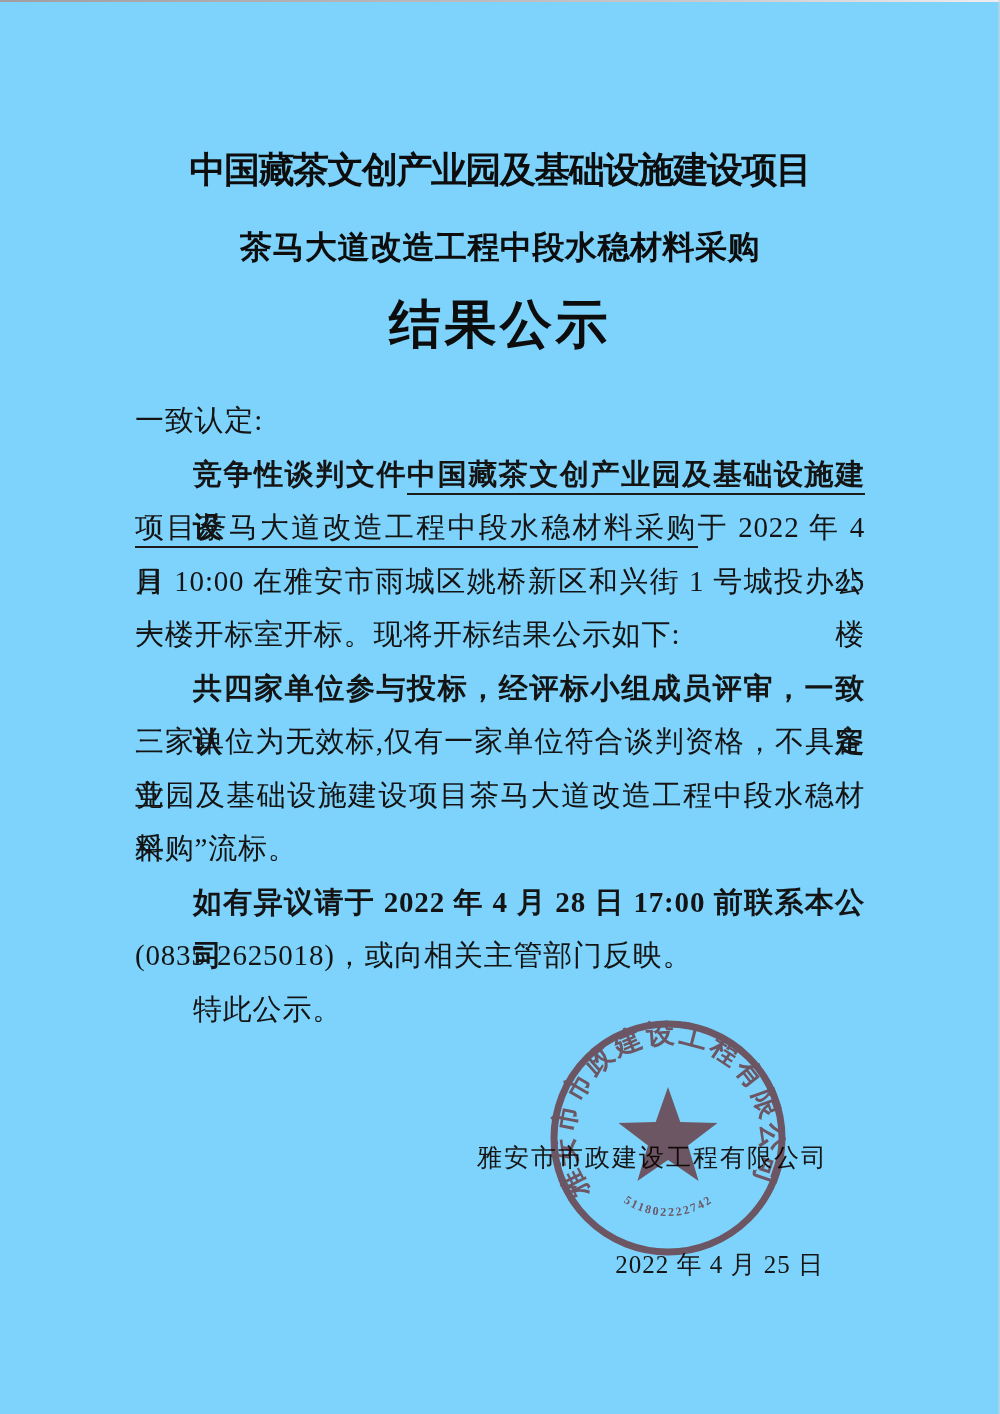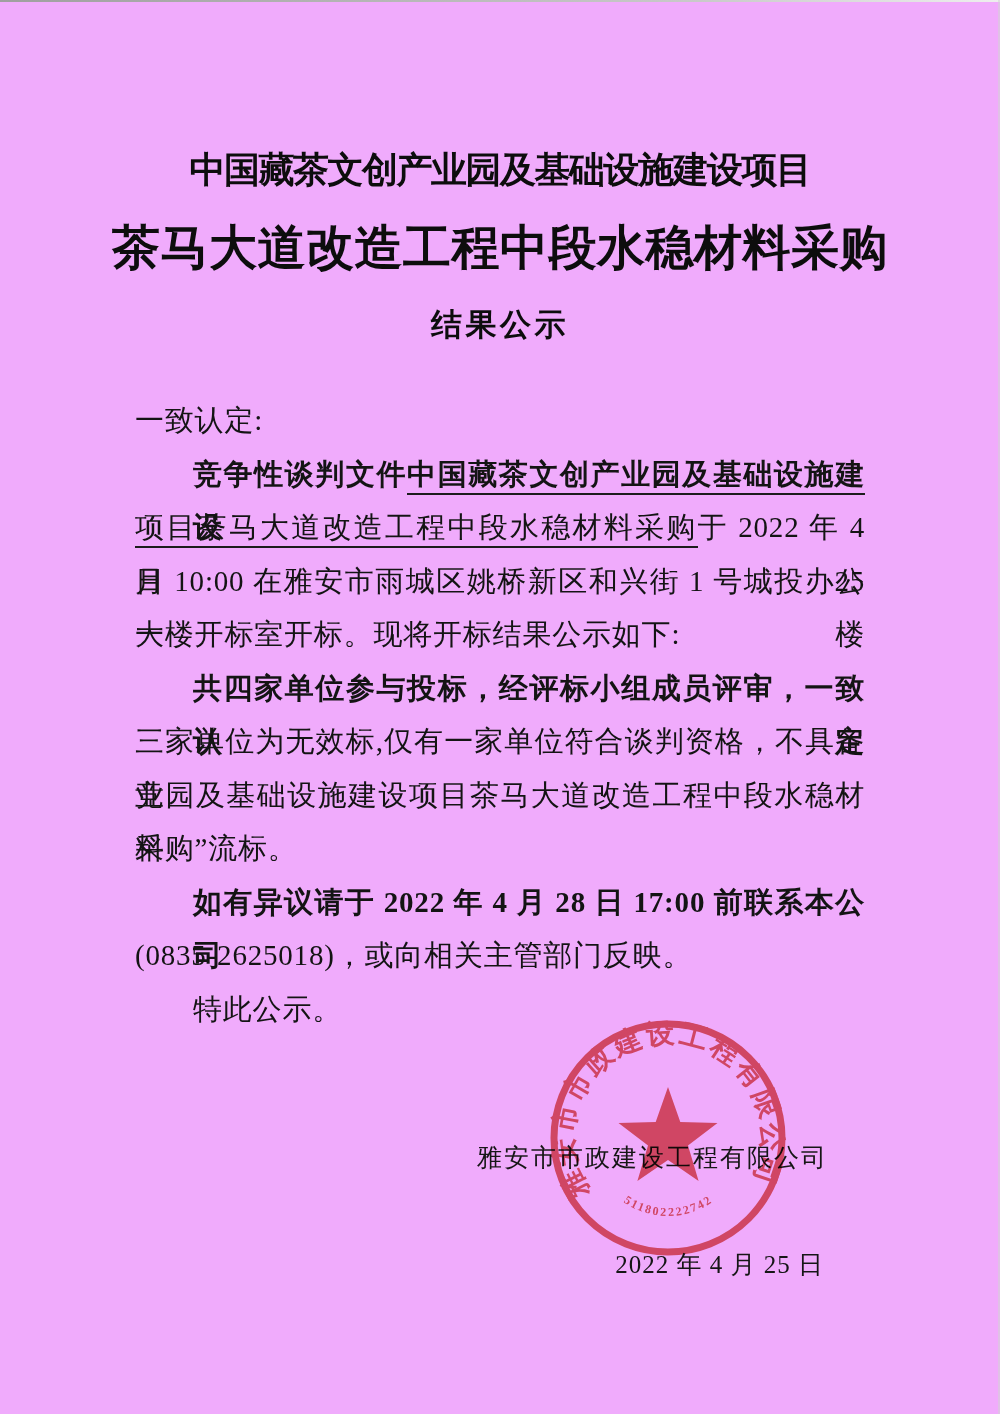--- a/index.html
+++ b/index.html
@@ -1,41 +1,41 @@
 <!DOCTYPE html>
 <html><head>
 <meta charset="utf-8">
 <style>
   html,body{margin:0;padding:0;background:#e9e9e9;}
   .page{
     position:relative;
     width:1000px;height:1414px;
     margin:0 auto;
-    background:#f0abfc;
+    background:#7dd3fc;
     overflow:hidden;
     font-family:"Liberation Serif","DejaVu Serif",serif;
     color:#161616;
   }
   .scan-edge-top{
     position:absolute;top:0;left:0;width:100%;height:2px;
     background:linear-gradient(90deg,#9f9f9f,#c9c9c9 70%,#eee);
   }
   .scan-edge-right{
     position:absolute;top:0;right:0;width:2px;height:100%;
     background:#d4d4d4;opacity:.55;
   }
   
   .title-block{
     position:absolute;top:132px;left:0;width:100%;
     text-align:center;font-weight:700;color:#0d0d0d;
   }
   .t-line{height:77px;display:flex;align-items:center;justify-content:center;}
   .t1{font-size:36px;letter-spacing:-1.5px;}
-  .t2{font-size:48px;letter-spacing:0.5px;}
-  .t3{font-size:31px;letter-spacing:3.5px;}
+  .t2{font-size:32px;letter-spacing:0.5px;}
+  .t3{font-size:52px;letter-spacing:3.5px;}
   
   .body-block{
     position:absolute;top:394px;left:135px;width:730px;
     font-size:29px;line-height:53.5px;letter-spacing:0.8px;
     color:#141414;
   }
   .bline{height:53.5px;white-space:nowrap;}
   .bline.j{white-space:normal;text-align:justify;text-align-last:justify;text-justify:inter-character;}
   .bline.ind{padding-left:58px;}
   .bline.j.ind{padding-left:58px;font-weight:bold;}

